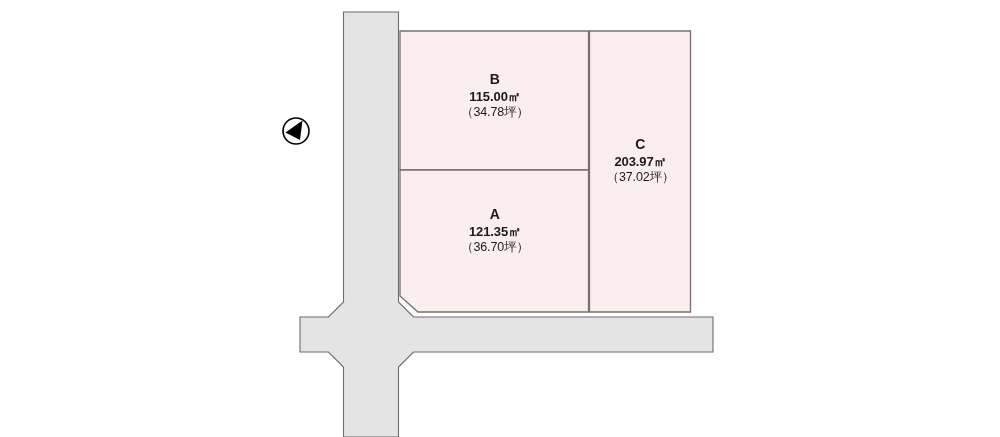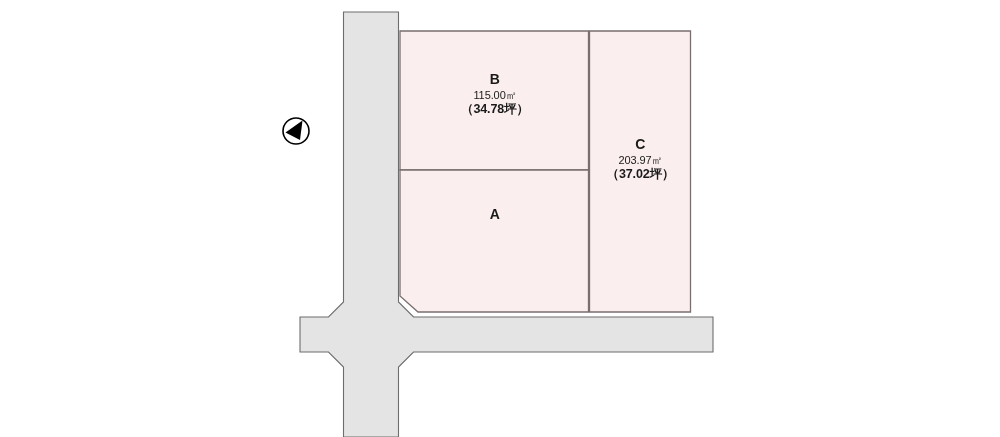--- a/index.html
+++ b/index.html
@@ -36,28 +36,28 @@
   }
   .plot-letter {
     display: block;
     font-size: 14px;
     font-weight: bold;
     letter-spacing: 0.5px;
     margin-bottom: 1px;
   }
   .plot-area-sqm {
     display: block;
-    font-size: 11px;
-    font-weight: normal;
+    font-size: 13px;
+    font-weight: bold;
     letter-spacing: -0.1px;
   }
   .plot-area-tsubo {
     display: block;
     font-size: 12.5px;
-    font-weight: bold;
+    font-weight: normal;
     letter-spacing: -0.1px;
   }
   #label-plot-b { left: 400px; top: 71px; width: 190px; }
   #label-plot-a { left: 400px; top: 206px; width: 190px; }
   #label-plot-c { left: 589px; top: 136px; width: 103px; }
 </style>
 </head>
 <body>
 
 <div id="map-root">
@@ -101,20 +101,22 @@
   </svg>
 
   <div class="plot-label" id="label-plot-b">
     <span class="plot-letter">B</span>
     <span class="plot-area-sqm">115.00㎡</span>
     <span class="plot-area-tsubo">（34.78坪）</span>
   </div>
 
   <div class="plot-label" id="label-plot-a">
     <span class="plot-letter">A</span>
+    <span class="plot-area-sqm">121.35㎡</span>
+    <span class="plot-area-tsubo">（36.70坪）</span>
   </div>
 
   <div class="plot-label" id="label-plot-c">
     <span class="plot-letter">C</span>
     <span class="plot-area-sqm">203.97㎡</span>
     <span class="plot-area-tsubo">（37.02坪）</span>
   </div>
 
 </div>
 

